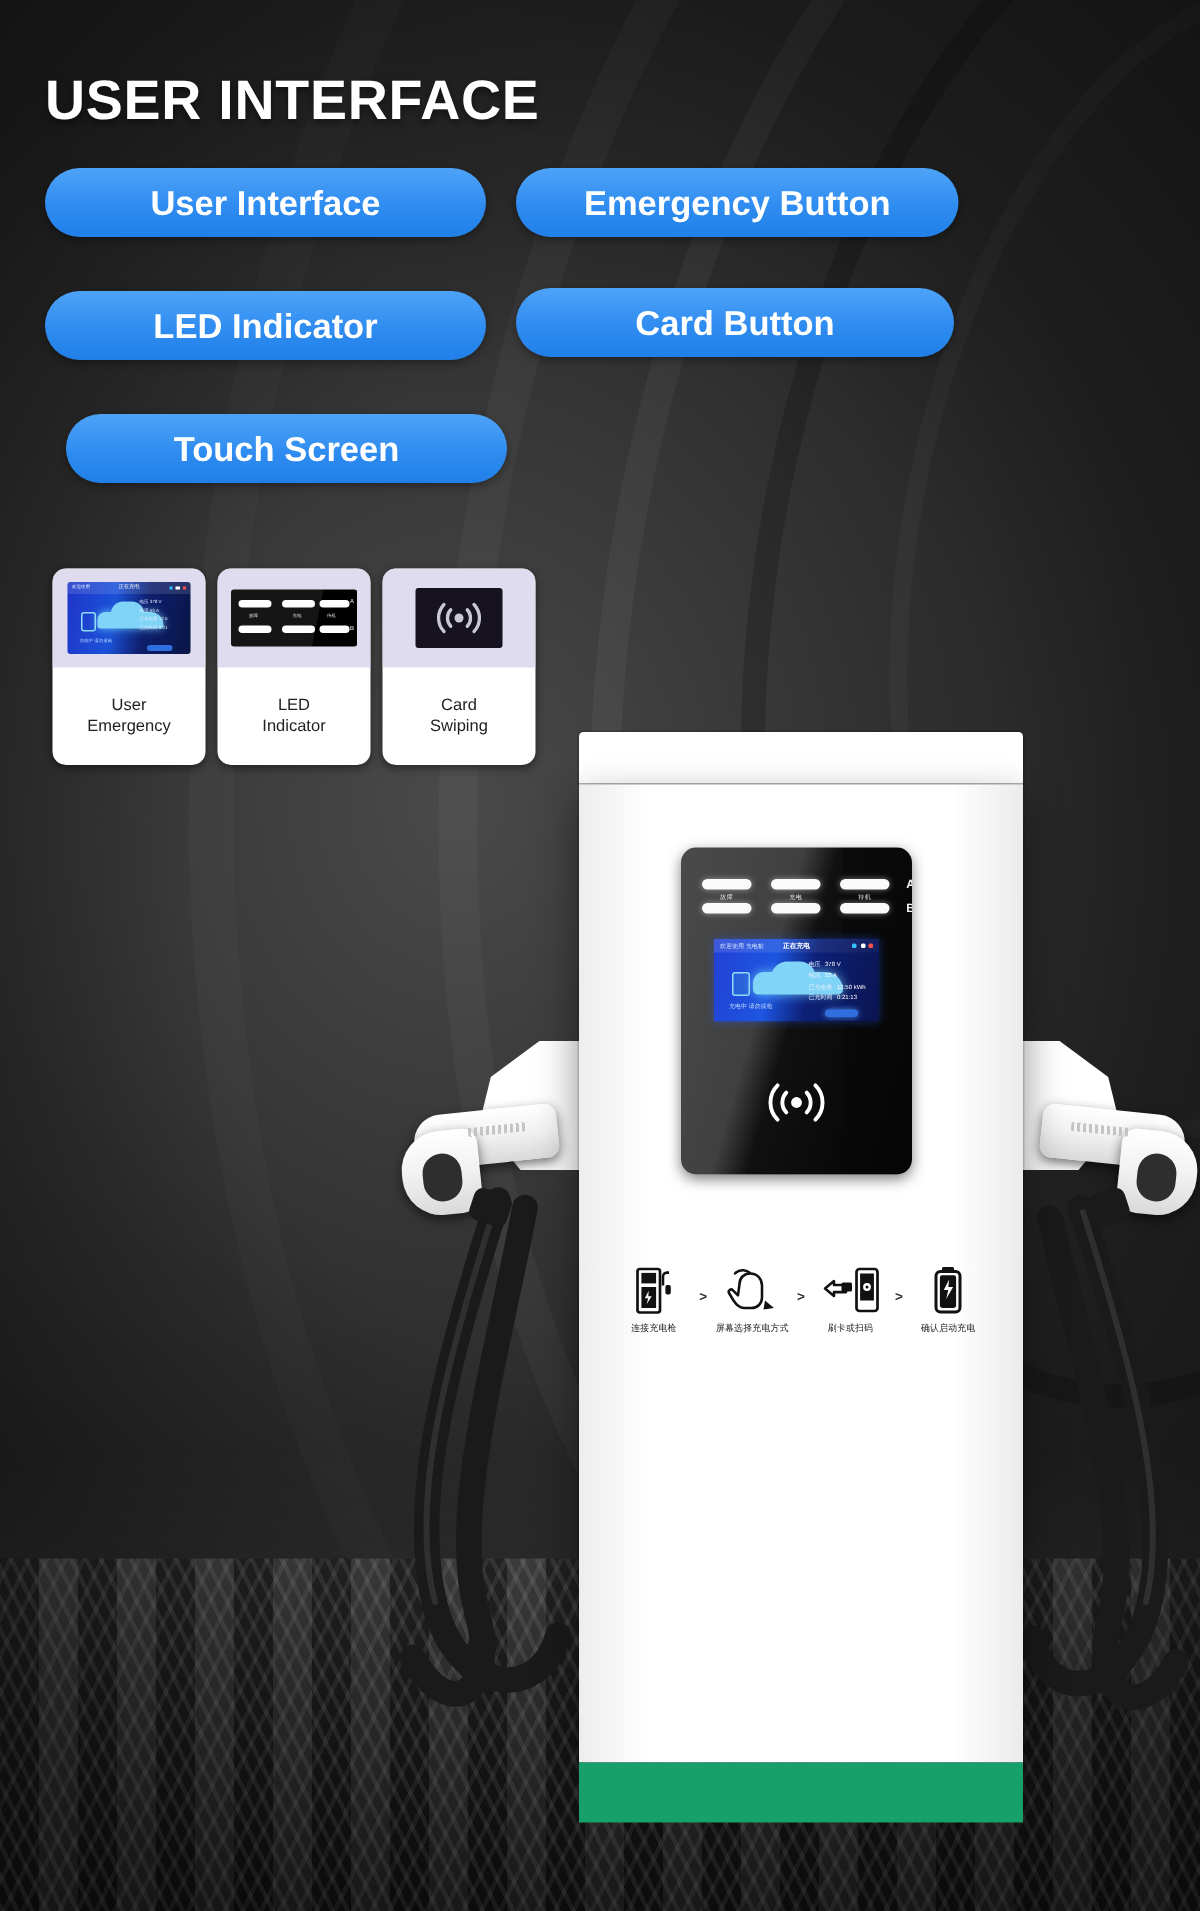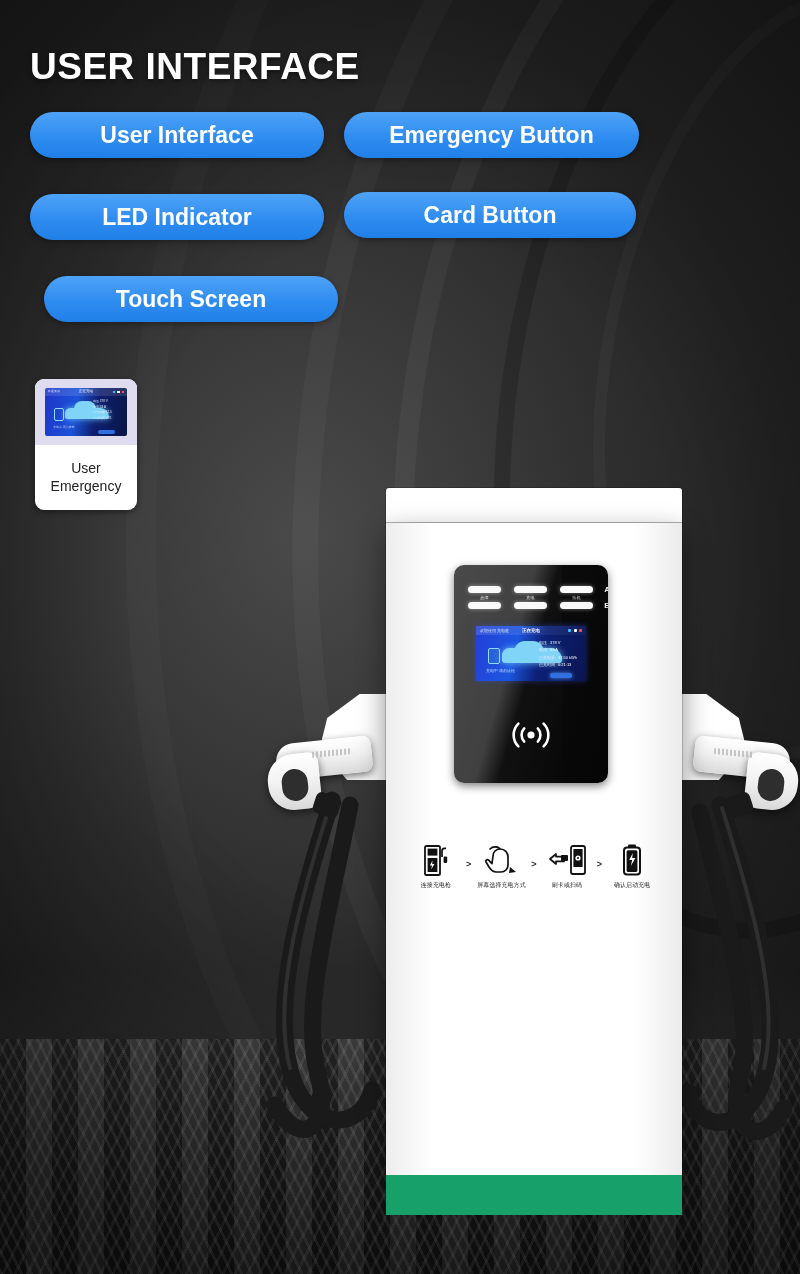--- a/index.html
+++ b/index.html
@@ -54,21 +54,21 @@
   .p4{left:44px;top:276px;width:294px;}
 
   
   .cards{position:absolute;left:35px;top:379px;display:flex;gap:8px;}
   .card{width:102px;height:131px;background:#fff;border-radius:9px;
     box-shadow:0 2px 6px rgba(0,0,0,.45);display:flex;flex-direction:column;
     align-items:center;overflow:hidden;}
   .card-img{width:100%;height:66px;background:#dedcee;display:flex;align-items:center;
     justify-content:center;}
   .card-cap{flex:1;display:flex;flex-direction:column;align-items:center;justify-content:center;
-    font-size:14px;color:#222;line-height:1.25;text-align:center;}
+    font-size:11px;color:#222;line-height:1.25;text-align:center;}
 
   .mini-lcd{width:82px;height:48px;border-radius:2px;position:relative;overflow:hidden;
     background:linear-gradient(100deg,#1f35c8 0%,#1b52d8 38%,#0e1f6e 62%,#091545 100%);}
   .mini-led{width:84px;height:38px;background:#151515;position:relative;overflow:hidden;border-radius:2px;}
   .mini-rfid{width:58px;height:40px;background:#17121f;display:flex;align-items:center;
     justify-content:center;border-radius:2px;}
 
   
   .charger{position:absolute;left:386px;top:488px;width:296px;height:726px;}
   .cap{position:absolute;left:0;top:0;width:296px;height:34px;background:#fff;border-radius:3px 3px 0 0;
@@ -207,21 +207,63 @@
           </div>
           <div style="position:absolute;right:12px;bottom:2px;width:17px;height:4px;border-radius:2px;background:#2f6fe0"></div>
         </div>
       </div>
       <div class="card-cap">
         <span>User</span>
         <span>Emergency</span>
       </div>
     </div>
 
-
+    <div class="card">
+      <div class="card-img">
+        <div class="mini-led">
+          <div style="position:absolute;right:0;top:0;width:30px;height:100%;background:#000;
+                      clip-path:polygon(26% 0,100% 0,100% 100%,0 100%)"></div>
+          <div style="position:absolute;left:5px;top:7px;width:22px;height:5px;border-radius:3px;background:#fff"></div>
+          <div style="position:absolute;left:34px;top:7px;width:22px;height:5px;border-radius:3px;background:#fff"></div>
+          <div style="position:absolute;left:59px;top:7px;width:20px;height:5px;border-radius:3px;background:#fff"></div>
+          <div style="position:absolute;left:5px;top:24px;width:22px;height:5px;border-radius:3px;background:#fff"></div>
+          <div style="position:absolute;left:34px;top:24px;width:22px;height:5px;border-radius:3px;background:#fff"></div>
+          <div style="position:absolute;left:59px;top:24px;width:20px;height:5px;border-radius:3px;background:#fff"></div>
+          <div style="position:absolute;left:12px;top:15px;font-size:3px;color:#ddd">故障</div>
+          <div style="position:absolute;left:41px;top:15px;font-size:3px;color:#ddd">充电</div>
+          <div style="position:absolute;left:64px;top:15px;font-size:3px;color:#ddd">待机</div>
+          <div style="position:absolute;right:2px;top:5px;font-size:4px;color:#fff">A</div>
+          <div style="position:absolute;right:2px;top:23px;font-size:4px;color:#fff">B</div>
+        </div>
+      </div>
+      <div class="card-cap">
+        <span>LED</span>
+        <span>Indicator</span>
+      </div>
+    </div>
+
+    <div class="card">
+      <div class="card-img">
+        <div class="mini-rfid">
+          <svg width="34" height="28" viewBox="0 0 34 28">
+            <circle cx="17" cy="14" r="3" fill="#c9c9d4"></circle>
+            <g fill="none" stroke="#c9c9d4" stroke-width="2.2" stroke-linecap="round">
+              <path d="M11.5 8.5 A 8 8 0 0 0 11.5 19.5"></path>
+              <path d="M22.5 8.5 A 8 8 0 0 1 22.5 19.5"></path>
+              <path d="M7 5 A 13 13 0 0 0 7 23"></path>
+              <path d="M27 5 A 13 13 0 0 1 27 23"></path>
+            </g>
+          </svg>
+        </div>
+      </div>
+      <div class="card-cap">
+        <span>Card</span>
+        <span>Swiping</span>
+      </div>
+    </div>
   </div>
 
   <div class="gun-wrap" style="left:262px;top:694px;width:140px;height:120px;">
     <div class="holder" style="left:58px;top:0;width:90px;height:86px;clip-path:polygon(8% 28%,44% 0,100% 0,100% 100%,30% 100%,0 62%);"></div>
     <div class="gunbody" style="left:14px;top:46px;width:96px;height:36px;border-radius:18px 8px 8px 18px;transform:rotate(-6deg);"></div>
     <div class="gunbody" style="left:6px;top:60px;width:52px;height:56px;border-radius:26px 10px 14px 26px;transform:rotate(-6deg);"></div>
     <div style="position:absolute;left:20px;top:75px;width:26px;height:32px;border-radius:14px;background:#2e2e2e;transform:rotate(-6deg);"></div>
     <div style="position:absolute;left:50px;top:56px;width:40px;height:6px;
                 background:repeating-linear-gradient(90deg,#b9b9b9 0 2px,transparent 2px 4px);opacity:.8;transform:rotate(-6deg);"></div>
     <div style="position:absolute;left:52px;top:100px;width:26px;height:22px;background:#1a1a1a;border-radius:6px;transform:rotate(18deg);"></div>

